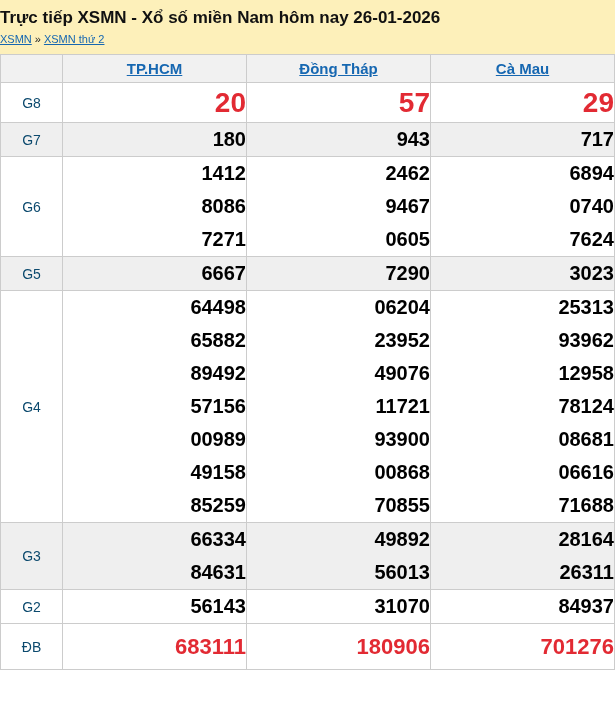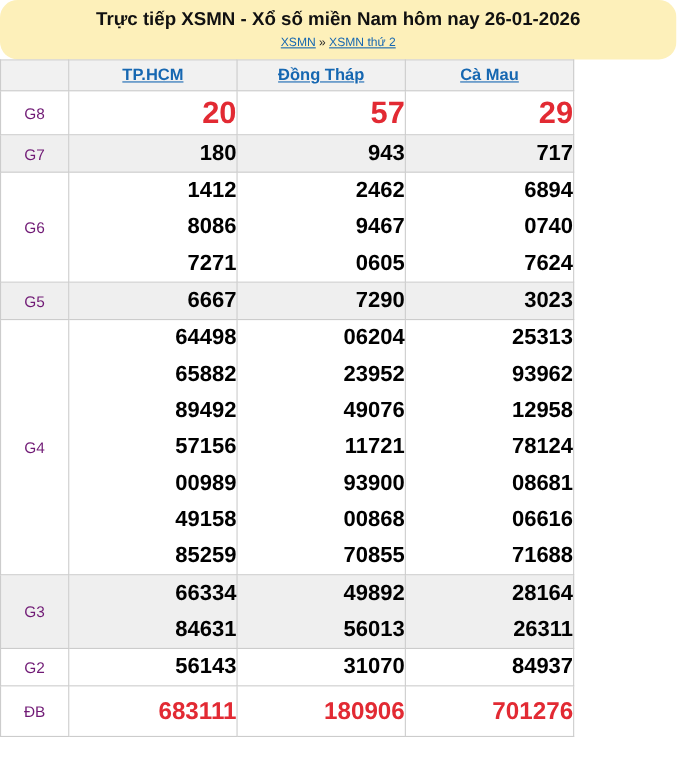--- a/index.html
+++ b/index.html
@@ -13,23 +13,22 @@
   html,body{margin:0;padding:0;}
   body{
     width:615px;
     height:707px;
     background:#ffffff;
     font-family:"Liberation Sans", sans-serif;
     color:#000;
   }
   .banner{
     background:var(--yellow);
-    text-align:center;
+    text-align:left;
     padding:8px 0 7px 0;
-    border-radius:16px;
   }
   .banner .title{
     font-size:17px;
     font-weight:bold;
     color:#111;
     margin:0;
     line-height:20px;
   }
   .breadcrumb{
     font-size:11px;
@@ -39,21 +38,21 @@
   .breadcrumb a{
     color:var(--blue);
     text-decoration:underline;
     cursor:pointer;
   }
   .breadcrumb .sep{
     color:#222;
     margin:0 3px;
   }
   table.results{
-    width:522px;
+    width:615px;
     border-collapse:collapse;
     table-layout:fixed;
   }
   table.results col.c-label{width:62px;}
   table.results th, table.results td{
     border:1px solid var(--border);
     text-align:center;
     vertical-align:middle;
     padding:0;
   }
@@ -65,21 +64,21 @@
   thead th a{
     color:var(--blue);
     font-weight:bold;
     text-decoration:underline;
     cursor:pointer;
   }
   tbody tr.stripe td{background:var(--stripe);}
   td.label{
     font-size:14px;
     font-weight:normal;
-    color:#701a75;
+    color:#0c4a6e;
   }
   td.vals{
     font-weight:bold;
     font-size:20px;
     color:#000;
   }
   .val-line{line-height:33px;text-align:right;}
   tr.hl-first .val-line{
     color:var(--red);
     font-size:28px;

